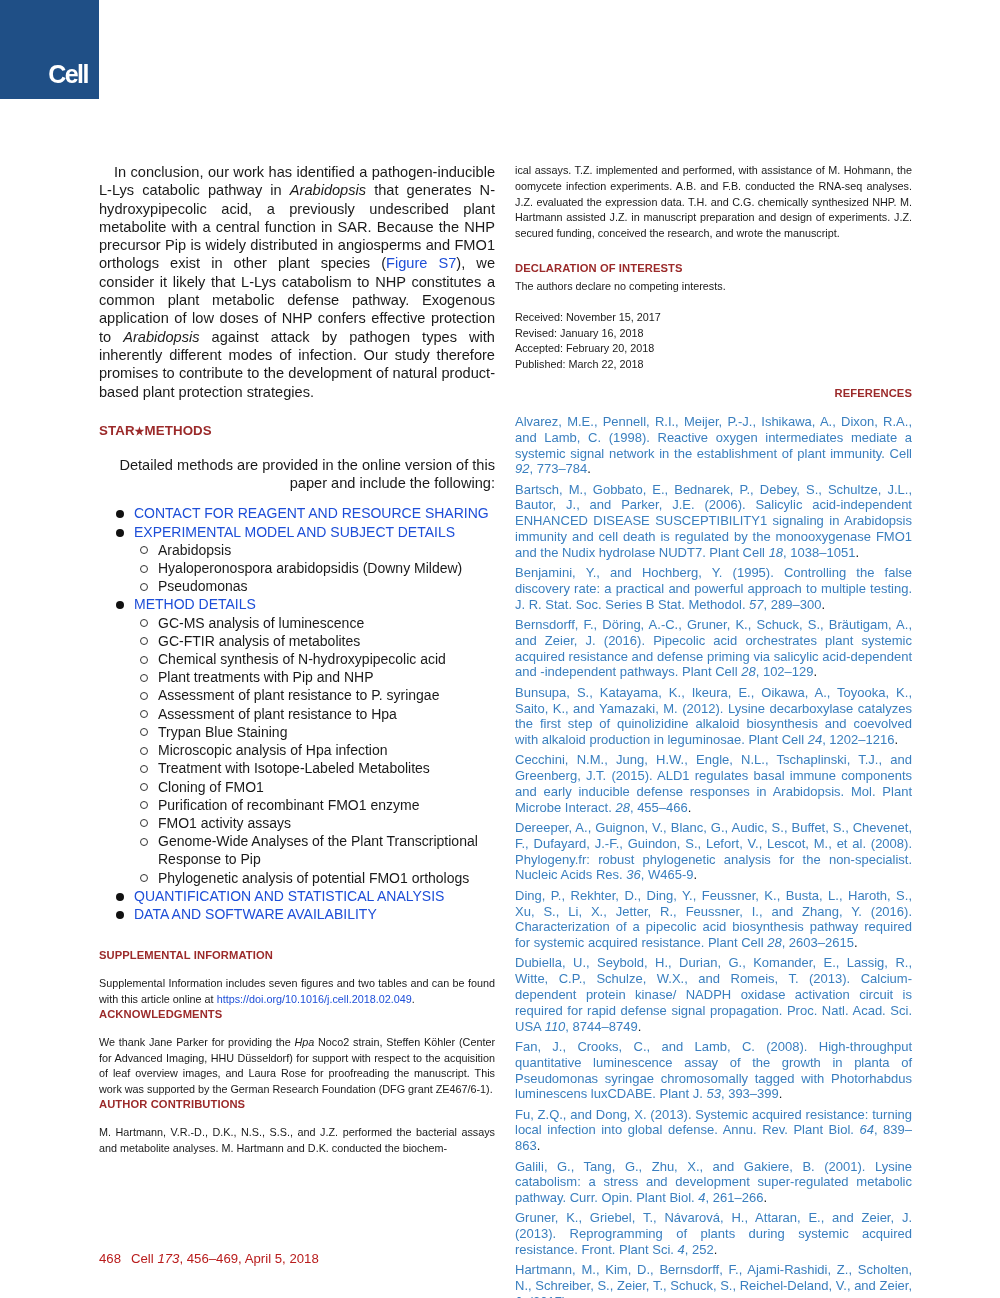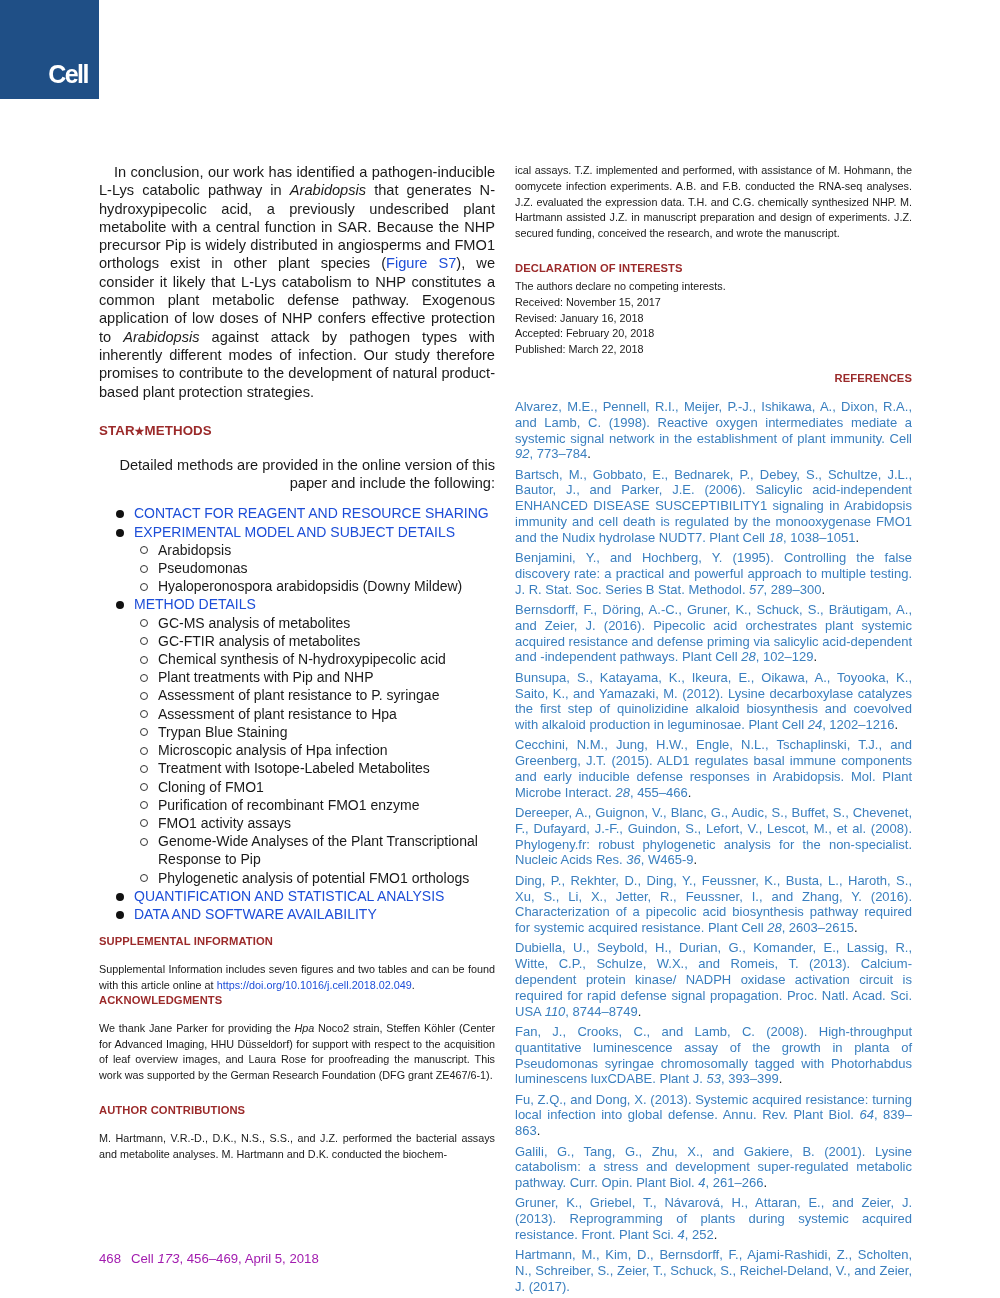--- a/index.html
+++ b/index.html
@@ -21,21 +21,21 @@
 
   .methods-list { list-style: none; margin-top: 12px; }
   .methods-list > li { position: relative; padding-left: 35px; font-size: 14px; line-height: 18.2px; }
   .methods-list > li .bullet { position: absolute; left: 17px; top: 6px; width: 8px; height: 8px; background: #111; border-radius: 50%; }
   .sub-list { list-style: none; }
   .sub-list li { position: relative; padding-left: 24px; font-size: 14px; line-height: 18.2px; color: #1a1a1a; }
   .sub-list li .circle { position: absolute; left: 6px; top: 5.5px; width: 8px; height: 8px; border: 1px solid #333; border-radius: 50%; }
 
   .ref { font-size: 13px; line-height: 15.8px; text-align: justify; color: #3a7fbf; margin-bottom: 4.5px; }
   .ref .end { color: #1a1a1a; }
-  .footer { position: absolute; left: 99px; top: 1251px; font-size: 13.2px; color: #a21caf; }
+  .footer { position: absolute; left: 99px; top: 1251px; font-size: 13.2px; color: #b91c1c; }
   .footer .pg { font-weight: normal; margin-right: 10px; }
 </style>
 </head>
 <body>
 
 <div class="logo-box">
   <span class="logo-text">Cell</span>
 </div>
 
 <div class="col-left">
@@ -46,64 +46,64 @@
   <div class="heading star" style="margin-top:22px;">
     <span>STAR</span><span style="font-size:11px;">★</span><span>METHODS</span>
   </div>
 
   <p class="big" style="margin-top:18px; text-align:right;">Detailed methods are provided in the online version of this paper and include the following:</p>
 
   <ul class="methods-list" id="methods-list">
       <li><span class="bullet"></span><span class="link">CONTACT FOR REAGENT AND RESOURCE SHARING</span></li>
       <li><span class="bullet"></span><span class="link">EXPERIMENTAL MODEL AND SUBJECT DETAILS</span><ul class="sub-list">
           <li><span class="circle"></span><span>Arabidopsis</span></li>
+          <li><span class="circle"></span><span>Hyaloperonospora arabidopsidis (Downy Mildew)</span></li>
           <li><span class="circle"></span><span>Pseudomonas</span></li>
-          <li><span class="circle"></span><span>Hyaloperonospora arabidopsidis (Downy Mildew)</span></li>
         </ul></li>
       <li><span class="bullet"></span><span class="link">METHOD DETAILS</span><ul class="sub-list">
-          <li><span class="circle"></span><span>GC-MS analysis of metabolites</span></li>
+          <li><span class="circle"></span><span>GC-MS analysis of luminescence</span></li>
           <li><span class="circle"></span><span>GC-FTIR analysis of metabolites</span></li>
           <li><span class="circle"></span><span>Chemical synthesis of N-hydroxypipecolic acid</span></li>
           <li><span class="circle"></span><span>Plant treatments with Pip and NHP</span></li>
           <li><span class="circle"></span><span>Assessment of plant resistance to P. syringae</span></li>
           <li><span class="circle"></span><span>Assessment of plant resistance to Hpa</span></li>
           <li><span class="circle"></span><span>Trypan Blue Staining</span></li>
           <li><span class="circle"></span><span>Microscopic analysis of Hpa infection</span></li>
           <li><span class="circle"></span><span>Treatment with Isotope-Labeled Metabolites</span></li>
           <li><span class="circle"></span><span>Cloning of FMO1</span></li>
           <li><span class="circle"></span><span>Purification of recombinant FMO1 enzyme</span></li>
           <li><span class="circle"></span><span>FMO1 activity assays</span></li>
           <li><span class="circle"></span><span>Genome-Wide Analyses of the Plant Transcriptional Response to Pip</span></li>
           <li><span class="circle"></span><span>Phylogenetic analysis of potential FMO1 orthologs</span></li>
         </ul></li>
       <li><span class="bullet"></span><span class="link">QUANTIFICATION AND STATISTICAL ANALYSIS</span></li>
       <li><span class="bullet"></span><span class="link">DATA AND SOFTWARE AVAILABILITY</span></li>
     </ul>
 
-  <div class="heading" style="margin-top:12px;">SUPPLEMENTAL INFORMATION</div>
+  <div class="heading" style="margin-top:26px;">SUPPLEMENTAL INFORMATION</div>
   <p class="small" style="margin-top:15px;">
     <span>Supplemental Information includes seven figures and two tables and can be found with this article online at </span><span class="link">https://doi.org/10.1016/j.cell.2018.02.049</span><span>.</span>
   </p>
 
   <div class="heading" style="">ACKNOWLEDGMENTS</div>
   <p class="small" style="margin-top:15px;">
     <span>We thank Jane Parker for providing the </span><i>Hpa</i><span> Noco2 strain, Steffen Köhler (Center for Advanced Imaging, HHU Düsseldorf) for support with respect to the acquisition of leaf overview images, and Laura Rose for proofreading the manuscript. This work was supported by the German Research Foundation (DFG grant ZE467/6-1).</span>
   </p>
 
-  <div class="heading" style="margin-top:20px;">AUTHOR CONTRIBUTIONS</div>
+  <div class="heading" style="">AUTHOR CONTRIBUTIONS</div>
   <p class="small" style="margin-top:15px;">M. Hartmann, V.R.-D., D.K., N.S., S.S., and J.Z. performed the bacterial assays and metabolite analyses. M. Hartmann and D.K. conducted the biochem-</p>
 </div>
 
 <div class="col-right">
   <p class="small">ical assays. T.Z. implemented and performed, with assistance of M. Hohmann, the oomycete infection experiments. A.B. and F.B. conducted the RNA-seq analyses. J.Z. evaluated the expression data. T.H. and C.G. chemically synthesized NHP. M. Hartmann assisted J.Z. in manuscript preparation and design of experiments. J.Z. secured funding, conceived the research, and wrote the manuscript.</p>
 
   <div class="heading" style="margin-top:20px;">DECLARATION OF INTERESTS</div>
   <p class="small" style="margin-top:5px;">The authors declare no competing interests.</p>
 
-  <div style="">
+  <div style="margin-top:15px;">
     <p class="small">Received: November 15, 2017</p>
     <p class="small">Revised: January 16, 2018</p>
     <p class="small">Accepted: February 20, 2018</p>
     <p class="small">Published: March 22, 2018</p>
   </div>
 
   <div class="heading" style="margin-top:14px;text-align:right;">REFERENCES</div>
   <div id="ref-list" style="margin-top:15px;">
       <p class="ref"><span>Alvarez, M.E., Pennell, R.I., Meijer, P.-J., Ishikawa, A., Dixon, R.A., and Lamb, C. (1998). Reactive oxygen intermediates mediate a systemic signal network in the establishment of plant immunity. Cell </span><i>92</i><span>, 773–784</span><span class="end">.</span></p>
       <p class="ref"><span>Bartsch, M., Gobbato, E., Bednarek, P., Debey, S., Schultze, J.L., Bautor, J., and Parker, J.E. (2006). Salicylic acid-independent ENHANCED DISEASE SUSCEPTIBILITY1 signaling in Arabidopsis immunity and cell death is regulated by the monooxygenase FMO1 and the Nudix hydrolase NUDT7. Plant Cell </span><i>18</i><span>, 1038–1051</span><span class="end">.</span></p>

